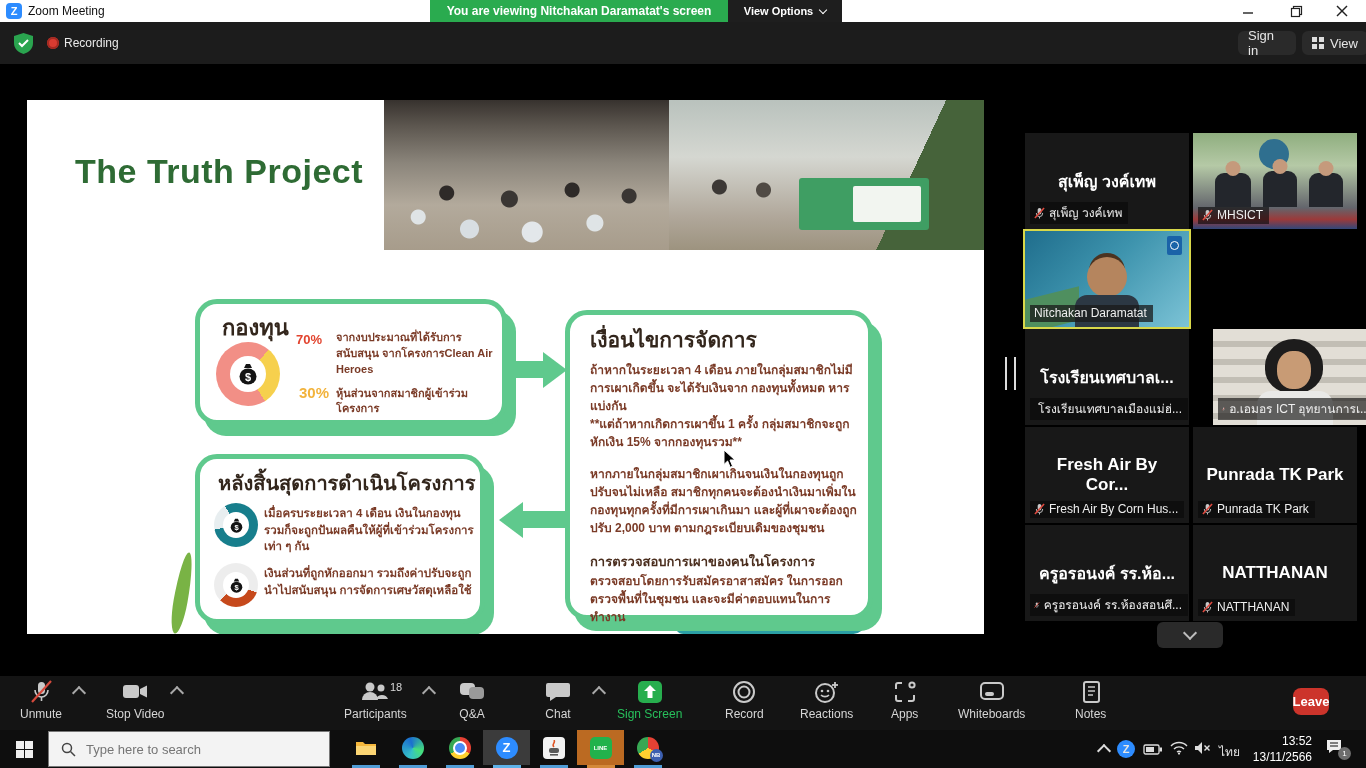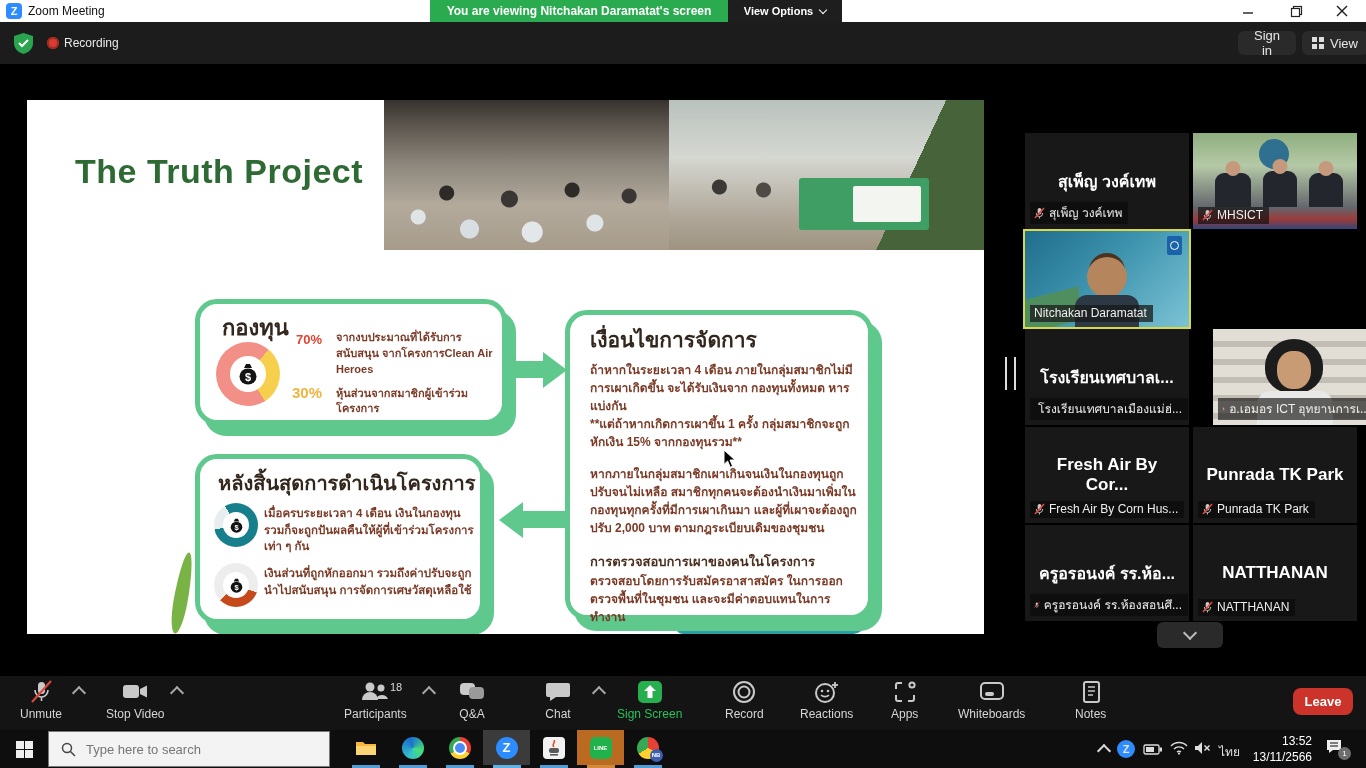--- a/index.html
+++ b/index.html
@@ -99,21 +99,21 @@
     </div>
   </div>
 
   <div class="subbar">
     <svg class="abs" style="left:14px;top:11px;" width="19" height="21" viewBox="0 0 19 21">
       <path d="M9.5 0 L19 3 V10 C19 16 14.5 19.5 9.5 21 C4.5 19.5 0 16 0 10 V3 Z" fill="#2aa44f"></path>
       <path d="M5 10 l3 3 l6 -6" stroke="#fff" stroke-width="2" fill="none"></path>
     </svg>
     <div class="abs" style="left:47px;top:15px;width:12px;height:12px;border-radius:50%;background:#d83b31;box-shadow:inset 0 0 0 2px #a32a22;"></div>
     <div class="rec-label">Recording</div>
-    <div class="pillbtn" style="left:1238px;width:58px;text-align:center;">
+    <div class="pillbtn" style="left:1238px;width:58px;">
       <span>Sign in</span>
     </div>
     <div class="pillbtn" style="left:1302px;width:66px;">
       <svg width="12" height="12">
           <rect x="0" y="0" width="5" height="5" fill="#ddd"></rect>
           <rect x="7" y="0" width="5" height="5" fill="#ddd"></rect>
           <rect x="0" y="7" width="5" height="5" fill="#ddd"></rect>
           <rect x="7" y="7" width="5" height="5" fill="#ddd"></rect>
         </svg>
       <span>View</span>
@@ -153,21 +153,21 @@
       <div class="thhead" style="position:absolute;left:22px;top:6px;font-size:22px;">กองทุน</div>
       <div class="donut" style="left:16px;top:38px;">
         <svg width="22" height="24" viewBox="0 0 22 24">
           <path d="M7 6 L15 6 L13 2 L9 2 Z" fill="#141414"></path>
           <ellipse cx="11" cy="14.5" rx="8.5" ry="8" fill="#141414"></ellipse>
           <text x="11" y="18.5" font-size="11" fill="#fff" text-anchor="middle" font-weight="bold">$</text>
         </svg>
       </div>
       <div style="position:absolute;left:96px;top:28px;font-size:13px;font-weight:bold;color:#e2442f;">70%</div>
       <div class="thbody" style="position:absolute;left:136px;top:26px;width:160px;font-size:11px;line-height:1.45;font-weight:bold;">จากงบประมาณที่ได้รับการสนับสนุน จากโครงการClean Air Heroes</div>
-      <div style="position:absolute;left:92px;top:80px;font-size:15px;font-weight:bold;color:#f2b33c;">30%</div>
+      <div style="position:absolute;left:99px;top:80px;font-size:15px;font-weight:bold;color:#f2b33c;">30%</div>
       <div class="thbody" style="position:absolute;left:136px;top:82px;width:165px;font-size:11px;line-height:1.4;font-weight:bold;">หุ้นส่วนจากสมาชิกผู้เข้าร่วมโครงการ</div>
     </div>
 
     <div class="arrbar" style="left:474px;top:261px;width:44px;"></div>
     <div class="arrhead" style="left:516px;top:252px;border-left:24px solid #5fc98d;"></div>
 
     <div class="gbox" style="left:538px;top:210px;width:308px;height:310px;">
       <div class="thhead" style="position:absolute;left:20px;top:8px;font-size:21px;">เงื่อนไขการจัดการ</div>
       <div style="position:absolute;left:20px;top:46px;width:268px;">
         <div class="thbody" style="font-size:12px;line-height:1.5;font-weight:bold;">ถ้าหากในระยะเวลา 4 เดือน ภายในกลุ่มสมาชิกไม่มีการเผาเกิดขึ้น จะได้รับเงินจาก กองทุนทั้งหมด หารแบ่งกัน</div>
@@ -432,21 +432,21 @@
   <div class="titem" style="left:1075px;">
     <svg width="24" height="24" viewBox="0 0 24 24">
       <rect x="5" y="2" width="15" height="20" rx="2" fill="none" stroke="#c9c9c9" stroke-width="2"></rect>
       <line x1="9" y1="7" x2="16" y2="7" stroke="#c9c9c9" stroke-width="1.5"></line>
       <line x1="9" y1="11" x2="16" y2="11" stroke="#c9c9c9" stroke-width="1.5"></line>
       <line x1="9" y1="15" x2="14" y2="15" stroke="#c9c9c9" stroke-width="1.5"></line>
     </svg>
     <span class="tlbl">Notes</span>
   </div>
 
-  <div class="abs" style="left:1293px;top:688px;width:60px;height:27px;background:#cc342b;border-radius:8px;display:flex;align-items:center;justify-content:center;color:#fff;font-weight:bold;font-size:13px;">Leave</div>
+  <div class="abs" style="left:1293px;top:688px;width:36px;height:27px;background:#cc342b;border-radius:8px;display:flex;align-items:center;justify-content:center;color:#fff;font-weight:bold;font-size:13px;">Leave</div>
 
   <div class="taskbar"></div>
 
   <div class="abs" style="left:0;top:730px;width:48px;height:38px;display:flex;align-items:center;justify-content:center;">
     <svg width="17" height="17">
       <rect x="0" y="0" width="8" height="8" fill="#eee"></rect>
         <rect x="9" y="0" width="8" height="8" fill="#eee"></rect>
       <rect x="0" y="9" width="8" height="8" fill="#eee"></rect>
         <rect x="9" y="9" width="8" height="8" fill="#eee"></rect>
     </svg>

